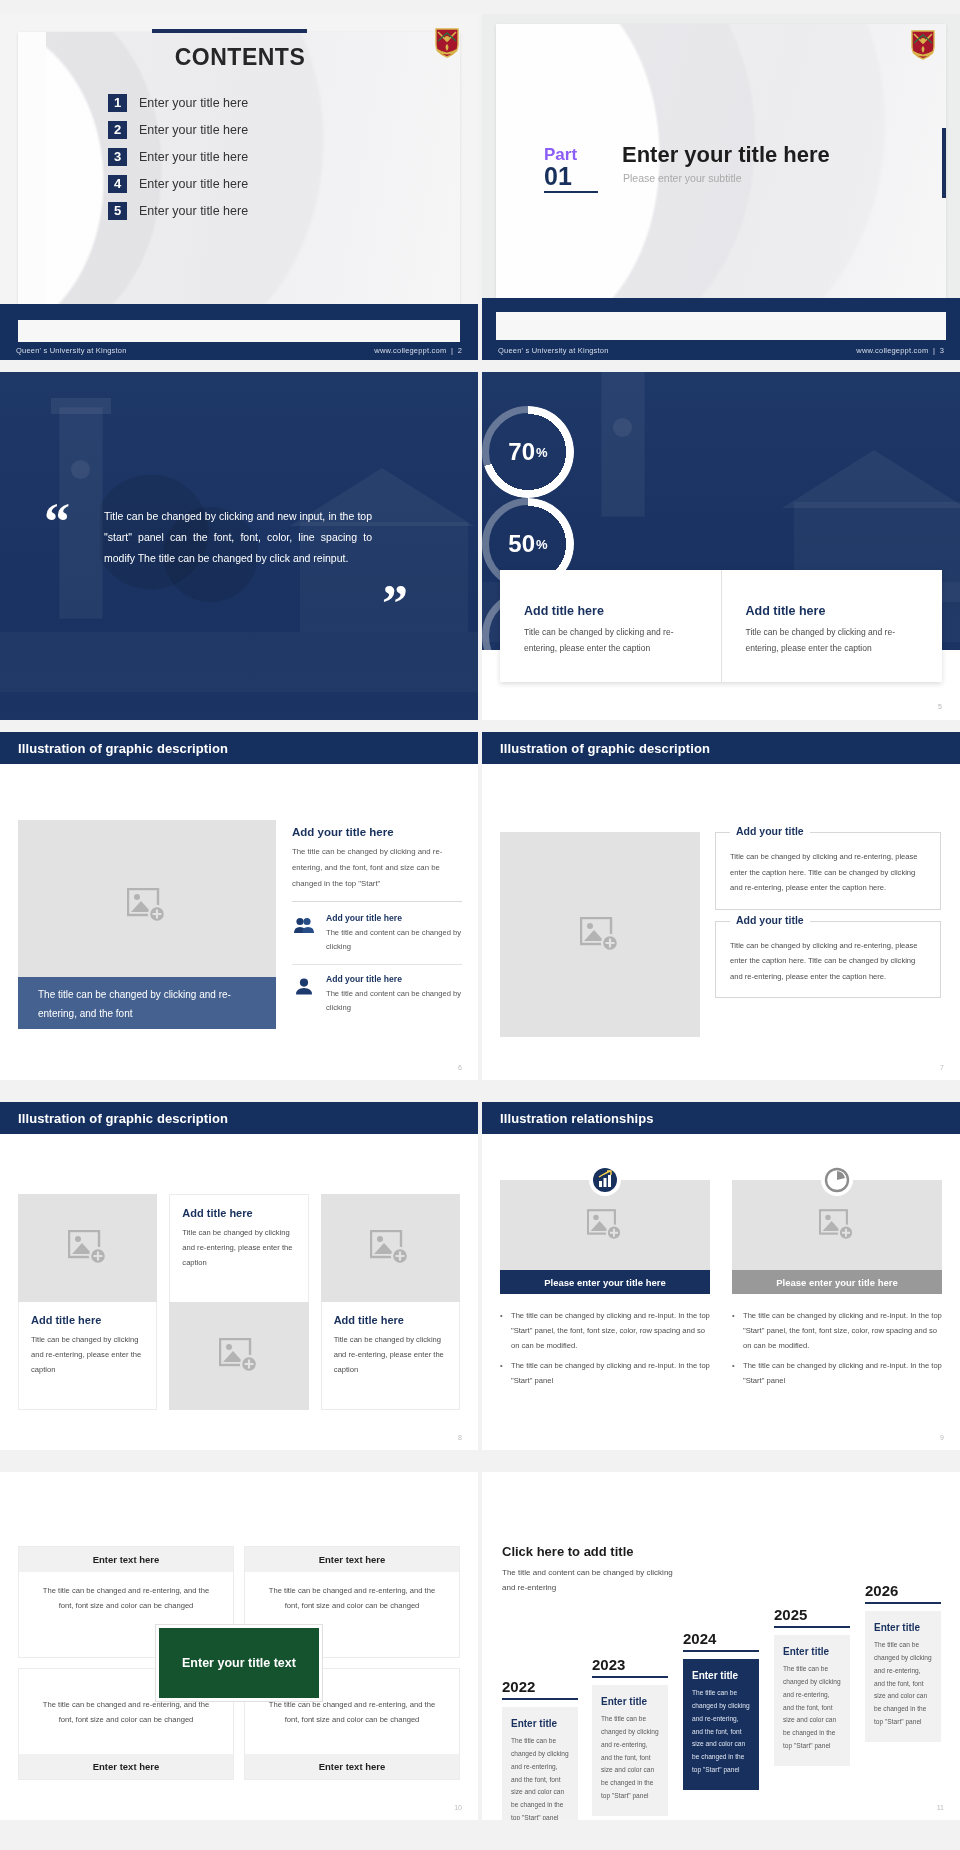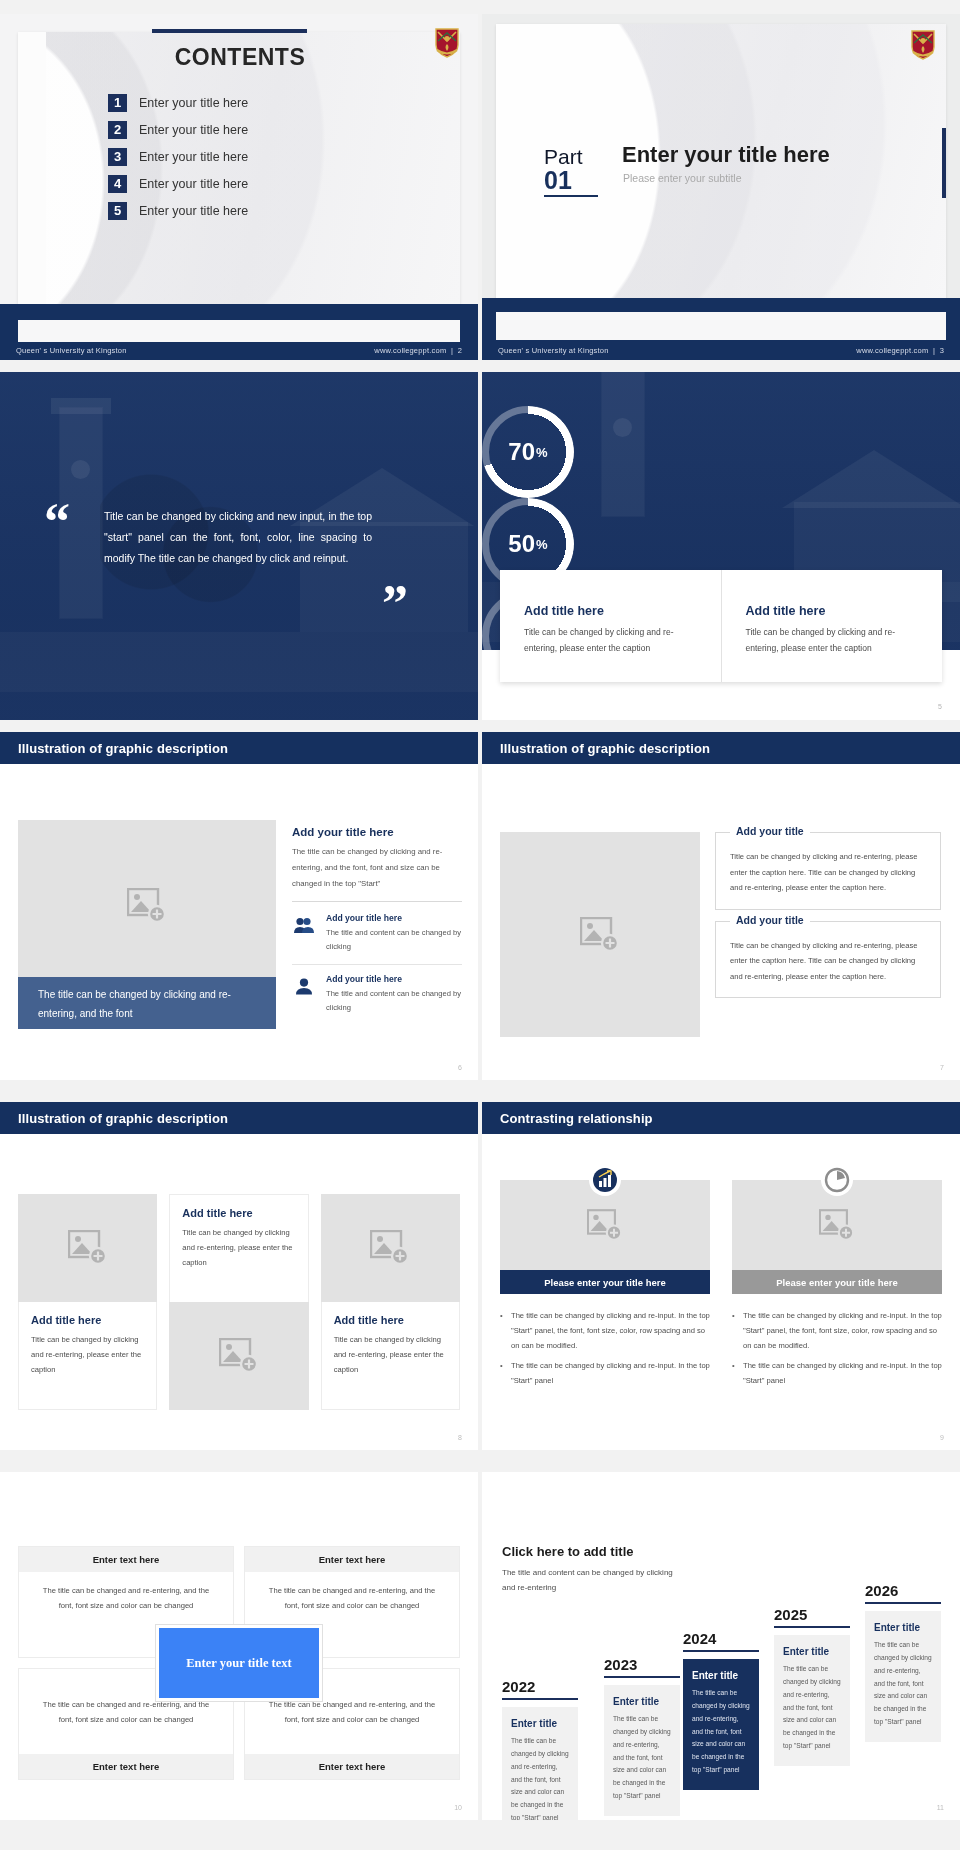--- a/index.html
+++ b/index.html
@@ -62,21 +62,21 @@
     background:#f8f8f9;
     background-image:
       radial-gradient(ellipse 300px 430px at 8% 48%, rgba(255,255,255,.96) 0 42%, rgba(0,0,0,0) 43%),
       radial-gradient(ellipse 360px 470px at 22% 42%, rgba(226,226,230,.55) 0 44%, rgba(0,0,0,0) 45%),
       radial-gradient(ellipse 430px 520px at 42% 36%, rgba(233,233,237,.5) 0 46%, rgba(0,0,0,0) 47%),
       linear-gradient(105deg,#fcfcfc 0%,#efeff1 58%,#f7f7f8 100%);
     box-shadow:0 1px 3px rgba(0,0,0,.10);
   }
   .s2 .crest { position:absolute; right:24px; top:16px; }
   .s2 .part-block { position:absolute; left:62px; top:132px; width:54px; text-align:left; }
-  .s2 .part-word { font-size:21px; font-weight:normal; color:#0f172a; line-height:1.0; }
+  .s2 .part-word { font-size:17px; font-weight:bold; color:#8b5cf6; line-height:1.0; }
   .s2 .part-num { font-size:25px; font-weight:bold; color:#18305c; line-height:1.05; }
   .s2 .part-ul { width:54px; height:2px; background:#18305c; margin-top:2px; }
   .s2 .maintitle { position:absolute; left:140px; top:128px; font-size:22px; font-weight:bold; color:#1d1d1d; }
   .s2 .subtitle { position:absolute; left:141px; top:158px; font-size:10.5px; color:#a9a9a9; }
   .s2 .vbar { position:absolute; right:14px; top:114px; width:4px; height:70px; background:#1b2f5c; }
   .s2 .bottombar { position:absolute; left:0; bottom:0; width:478px; height:62px; background:#15305f; }
   .s2 .bottomwhite { position:absolute; left:14px; bottom:20px; width:450px; height:28px; background:#f7f7f8; }
 
   
   .s3 { left:0; top:372px; width:478px; height:348px; background:#1b3060; }
@@ -206,24 +206,24 @@
 
   
   .s9 { left:0; top:1472px; width:478px; height:348px; }
   .s9 .quad { position:absolute; left:18px; top:74px; width:442px; }
   .s9 .qrow { display:flex; gap:10px; }
   .s9 .qcell { flex:1; border:1px solid #ececec; background:#ffffff; height:112px; position:relative; }
   .s9 .qcap { background:#f1f1f1; text-align:center; font-size:9.5px; font-weight:bold; color:#1f1f1f; padding:7px 0; }
   .s9 .qbody { padding:11px 18px; font-size:7.6px; color:#4d4d4d; line-height:2.0; text-align:center; }
   .s9 .center {
     position:absolute; left:50%; top:50%; transform:translate(-50%,-50%);
-    width:166px; height:76px; background:#3b82f6; border:3px solid #ffffff;
+    width:166px; height:76px; background:#14532d; border:3px solid #ffffff;
     box-shadow:0 0 0 1px #e0e0e0;
     display:flex; align-items:center; justify-content:center;
-    color:#ffffff; font-size:12.5px; font-weight:bold; z-index:4;font-family:Liberation Serif, serif;
+    color:#ffffff; font-size:12.5px; font-weight:bold; z-index:4;
   }
 
   
   .s10 { left:482px; top:1472px; width:478px; height:348px; }
   .s10 .lede { position:absolute; left:20px; top:72px; width:180px; }
   .s10 .lede h4 { font-size:13px; color:#1c1c1c; margin-bottom:6px; }
   .s10 .lede p { font-size:8px; color:#4d4d4d; line-height:1.9; }
   .s10 .steps { position:absolute; left:16px; top:96px; width:452px; height:240px; }
   .s10 .step { position:absolute; width:76px; }
   .s10 .year { font-size:15px; font-weight:bold; color:#1a1a1a; margin-bottom:3px; }
@@ -519,21 +519,21 @@
           <h4>Add title here</h4>
           <p>Title can be changed by clicking and re-entering, please enter the caption</p>
         </div>
       </div>
     </div>
     <div class="pagenum">8</div>
   </div>
 
   <div class="slide sec s8">
     <div class="hdr">
-      <h3>Contrasting relationship</h3>
+      <h3>Illustration relationships</h3>
     </div>
 
     <div class="cols">
       <div class="col">
         <div class="badge">
           <svg width="26" height="26" viewBox="0 0 26 26">
             <circle cx="13" cy="13" r="12" fill="#17305e"></circle>
             <rect x="7" y="14" width="3" height="6" fill="#ffffff"></rect>
             <rect x="11.5" y="11" width="3" height="9" fill="#ffffff"></rect>
             <rect x="16" y="8" width="3" height="12" fill="#ffffff"></rect>
@@ -620,21 +620,21 @@
 
     <div class="steps">
       <div class="step" style="left:4px; top:110px;">
         <div class="year">2022</div>
         <div class="yline"></div>
         <div class="box">
           <h5>Enter title</h5>
           <p>The title can be changed by clicking and re-entering, and the font, font size and color can be changed in the top "Start" panel</p>
         </div>
       </div>
-      <div class="step" style="left:94px; top:88px;margin-left:12px;">
+      <div class="step" style="left:94px; top:88px;">
         <div class="year">2023</div>
         <div class="yline"></div>
         <div class="box">
           <h5>Enter title</h5>
           <p>The title can be changed by clicking and re-entering, and the font, font size and color can be changed in the top "Start" panel</p>
         </div>
       </div>
       <div class="step" style="left:185px; top:62px;">
         <div class="year">2024</div>
         <div class="yline"></div>

